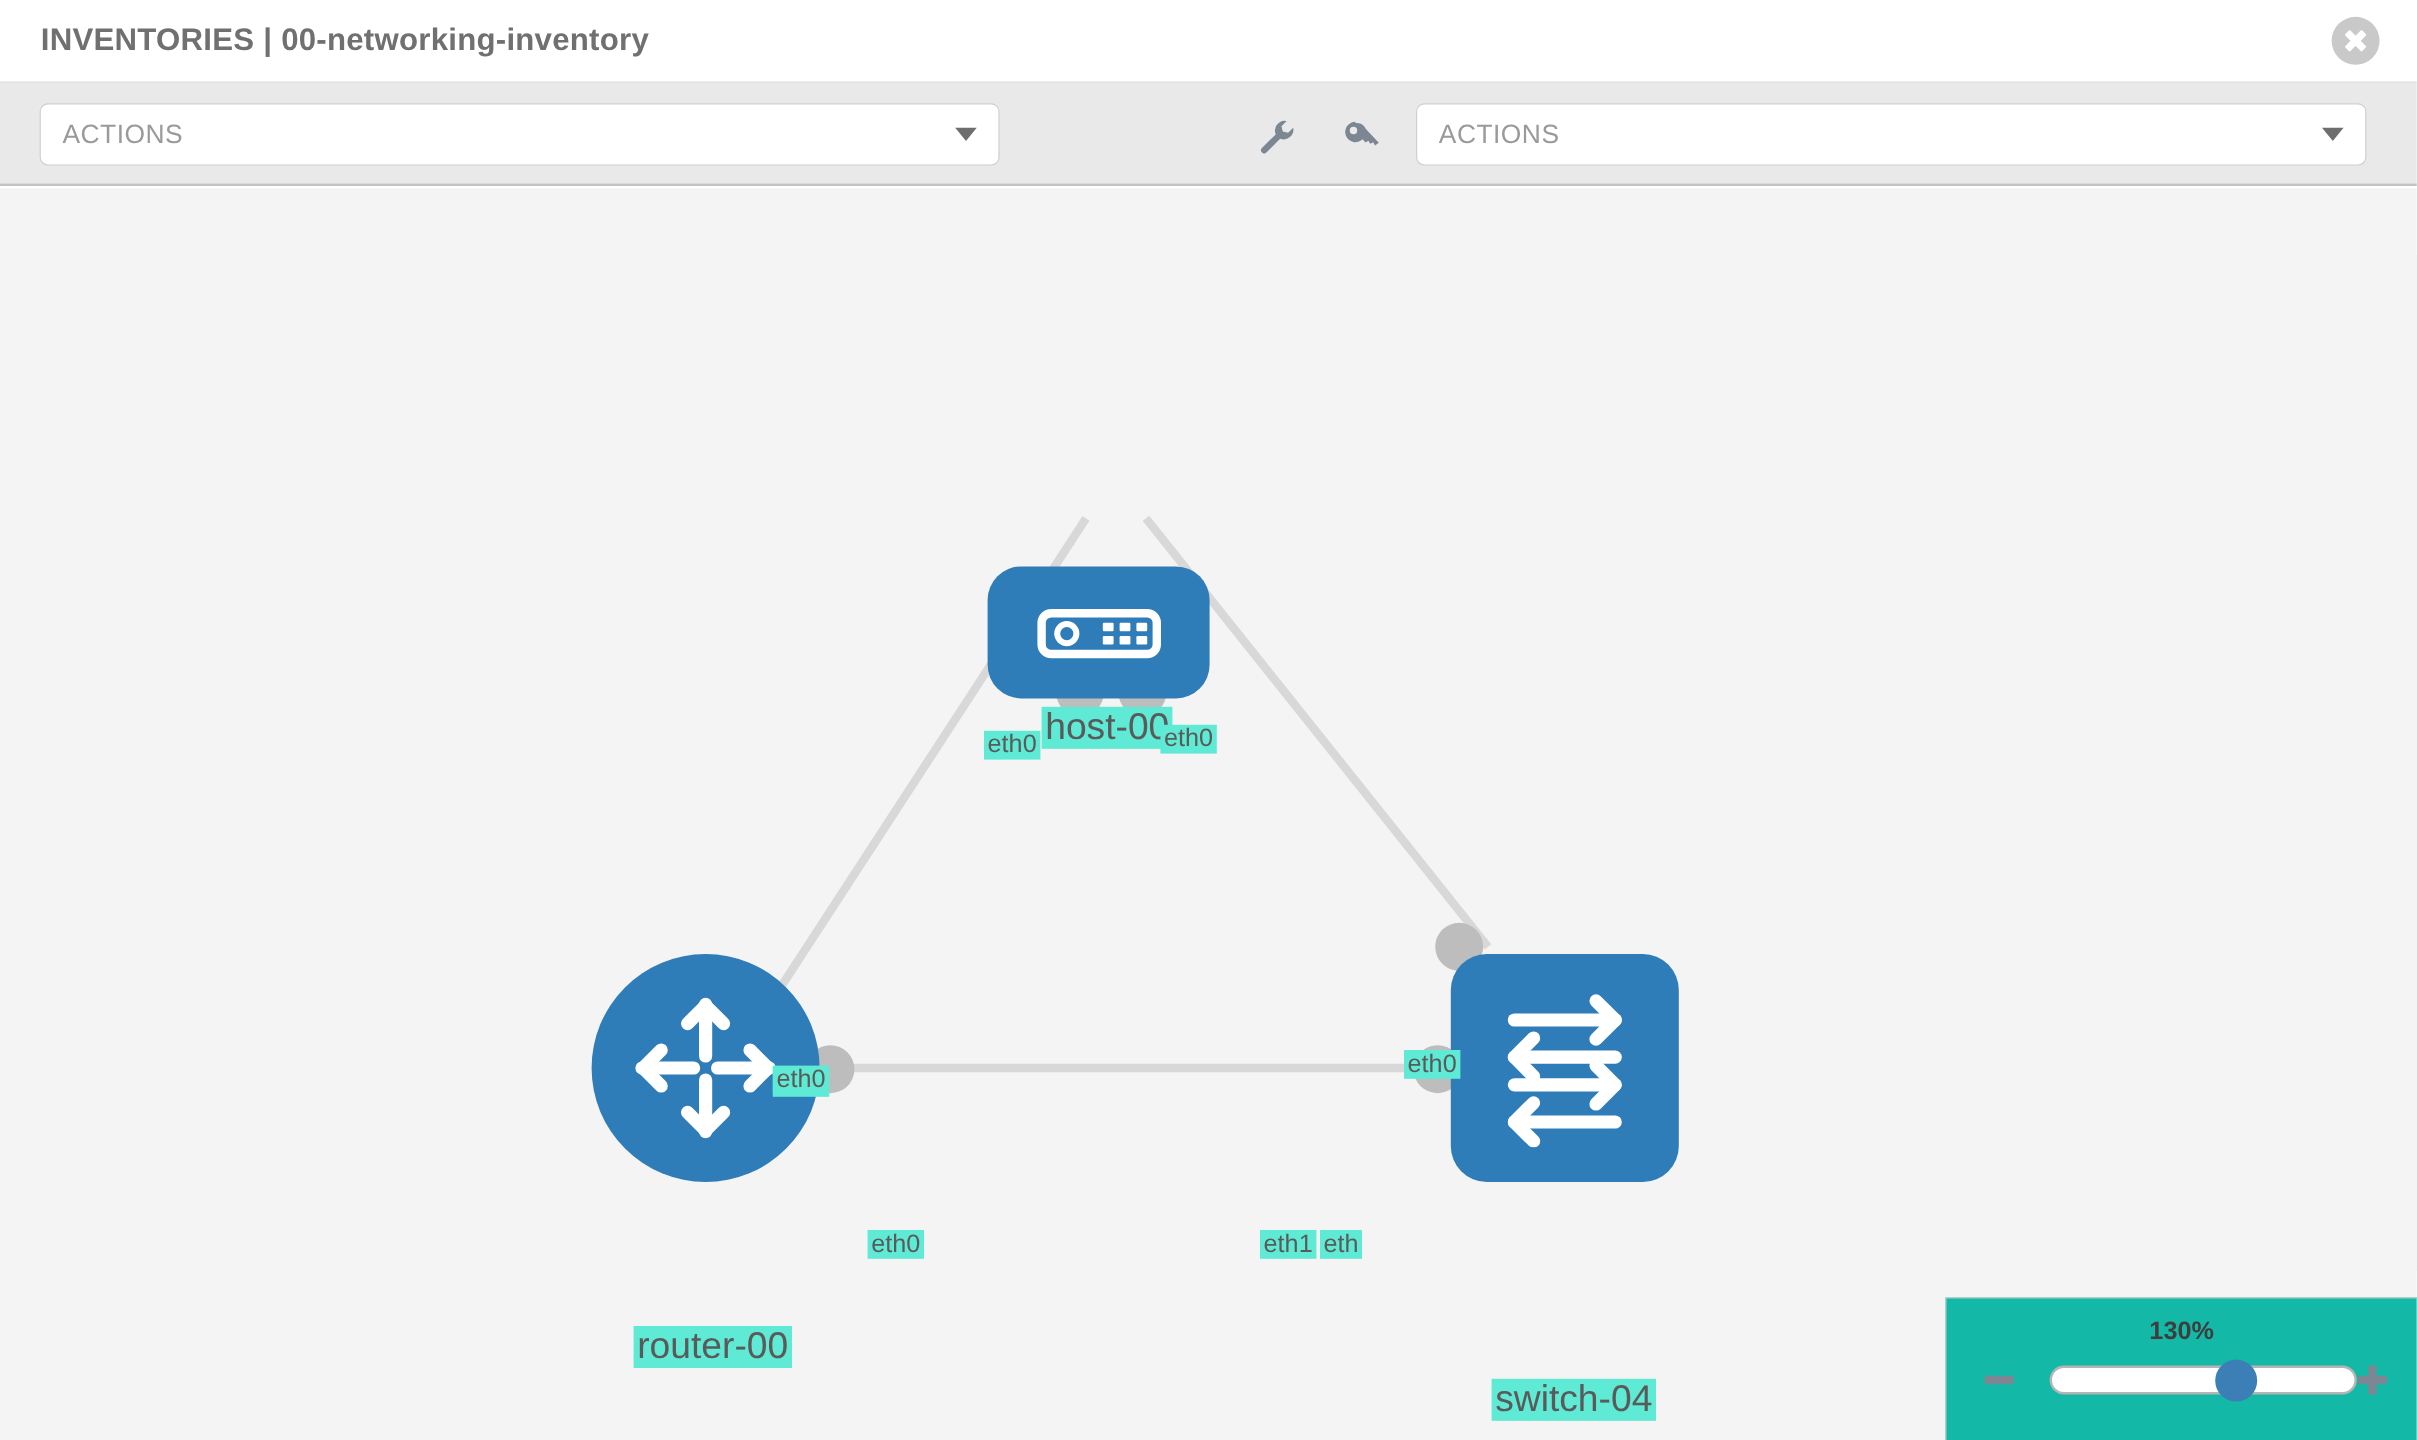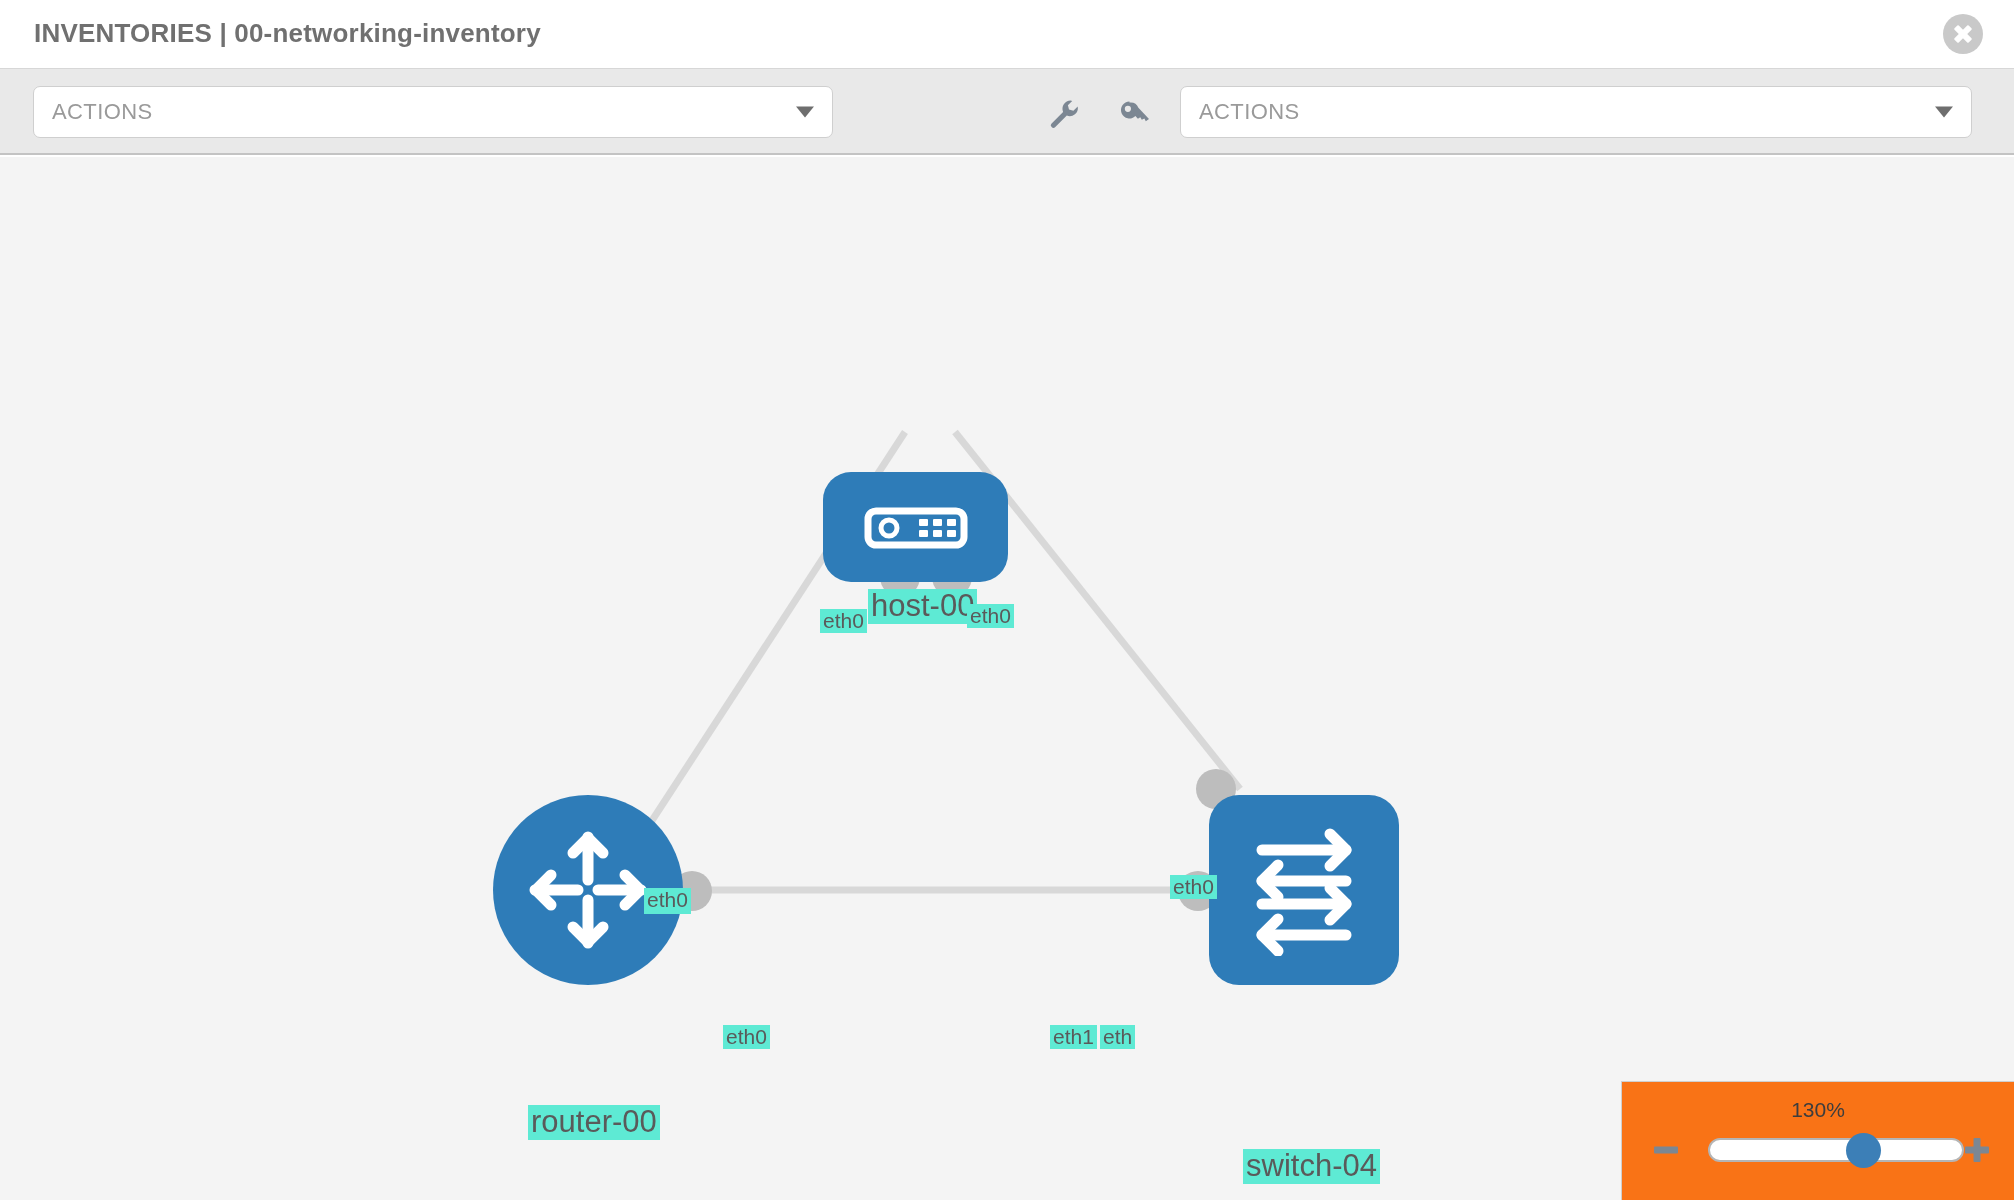--- a/index.html
+++ b/index.html
@@ -114,23 +114,24 @@
     white-space: nowrap;
     line-height: 1.05;
   }
   .node-label { font-size: 31px; padding: 1px 3px; }
   .port-label { font-size: 21px; padding: 1px 3px; }
 
   
   .zoom-panel {
     position: absolute; left: 1621px; top: 1081px;
     width: 393px; height: 119px;
-    background: #f97316;
+    background: #14b8a6;
     border-left: 1px solid #cfcfcf;
     border-top: 1px solid #cfcfcf;
+    font-weight: bold;
   }
   .zoom-value {
     position: absolute; left: 0; right: 0; top: 16px;
     text-align: center;
     font-size: 21px; color: #3d3d3d;
   }
   .zoom-minus, .zoom-plus {
     position: absolute; top: 53px;
     width: 30px; height: 30px;
     cursor: pointer;

